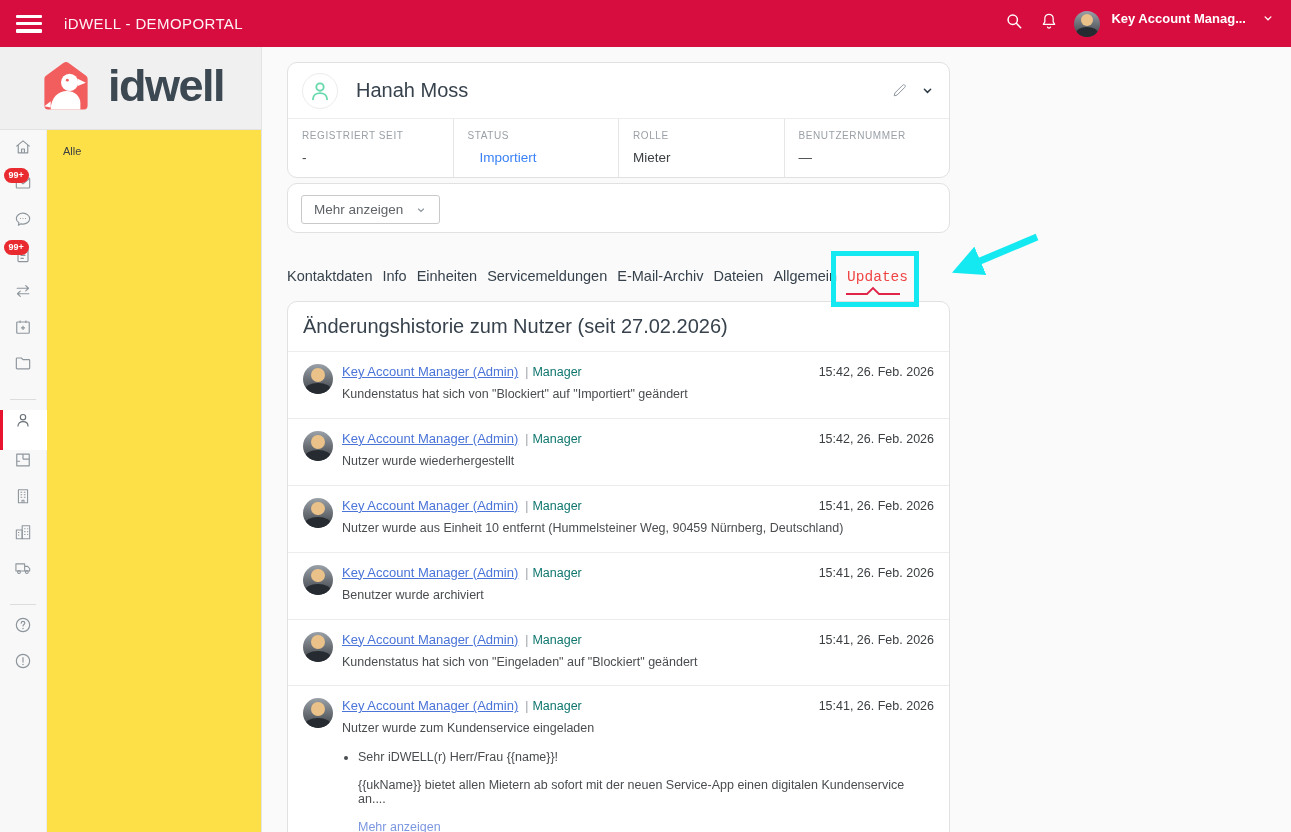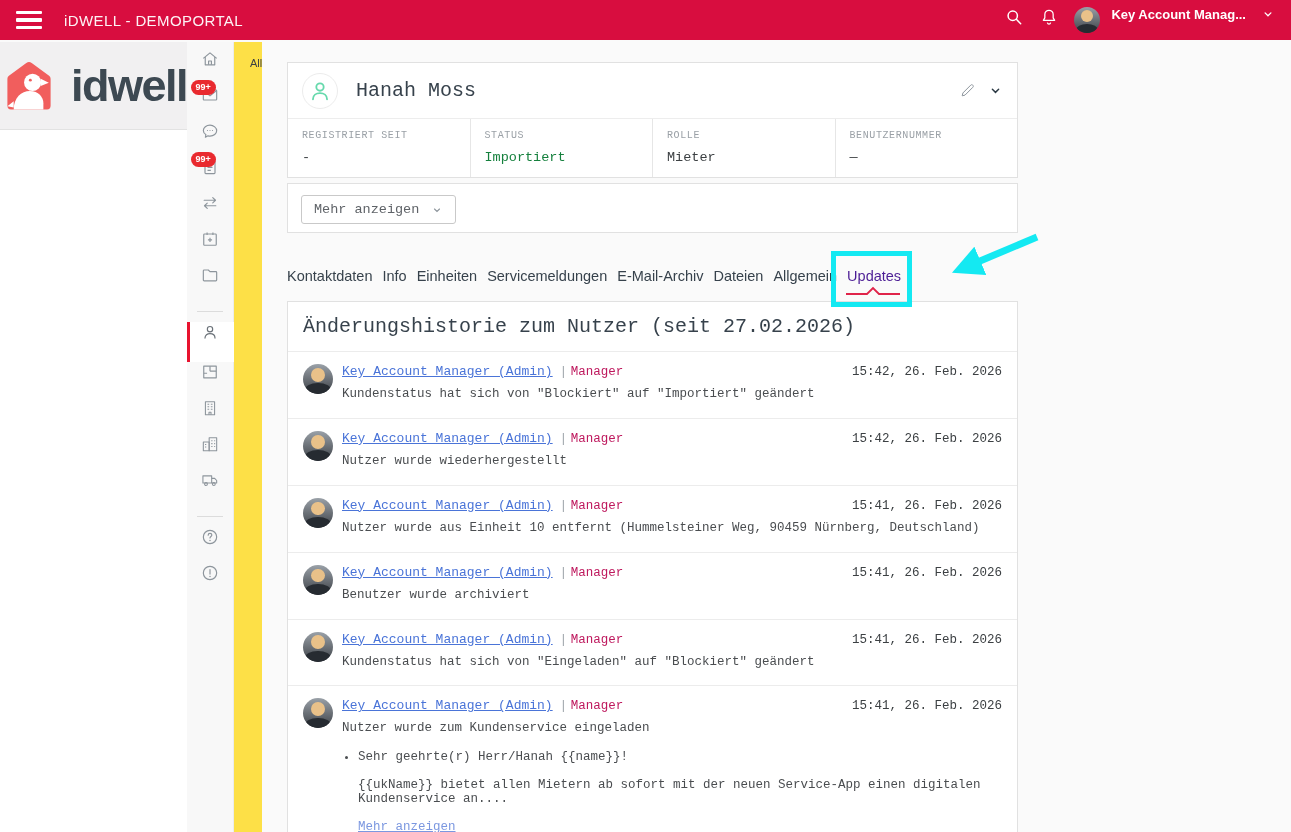--- a/index.html
+++ b/index.html
@@ -4,81 +4,81 @@
 <style>
   * { box-sizing: border-box; margin: 0; padding: 0; }
   html,body { width:1291px; height:832px; }
   body {
     font-family: "Liberation Sans", sans-serif;
     background:#fafafa; position:relative; overflow:hidden;
     color:#3c4043;
   }
   
   .app-header{
-    position:absolute; top:0; left:0; right:0; height:40px;
+    position:absolute; top:0; left:0; right:0; height:47px;
     background:#d80d3f; display:flex; align-items:center; padding:12px 16px; z-index:30;
   }
   .hamburger{ width:26px; height:18px; display:flex; flex-direction:column; justify-content:space-between; cursor:pointer; }
   .hamburger span{ display:block; height:3.2px; background:#fff; border-radius:1px; }
   .app-title{ color:rgba(255,255,255,.95); font-size:15px; letter-spacing:.4px; margin-left:22px; font-weight:400; }
   .header-right{ margin-left:auto; display:flex; align-items:flex-start; gap:15px; }
   .hicon{ width:20px; height:20px; display:block; }
   .avatar-photo{ border-radius:50%; background:linear-gradient(#9aa1a8,#3c4046); position:relative; overflow:hidden; flex:none; }
   .avatar-photo::before{ content:""; position:absolute; width:46%; height:46%; left:27%; top:13%; border-radius:50%; background:#e9c189; }
   .avatar-photo::after{ content:""; position:absolute; width:84%; height:46%; left:8%; top:64%; border-radius:50% 50% 0 0; background:#262b31; }
   .header-avatar{ width:26px; height:26px; }
   .header-user{ color:#fff; font-size:13px; font-weight:700; margin-left:-4px; }
   
-  .sidebar{ position:absolute; top:42px; left:0; width:262px; bottom:0; background:#fff; border-right:1px solid #e3e3e3; display:flex; flex-direction:row; }
+  .sidebar{ position:absolute; top:42px; left:0; width:262px; bottom:0; background:#fff; border-right:1px solid #e3e3e3; display:flex; flex-direction:column; }
   .logo-panel{ height:88px; background:#f1f0f1; border-bottom:1px solid #e2e2e2; display:flex; align-items:center; justify-content:center; gap:13px; flex:none; }
   .logo-word{ font-size:45px; font-weight:700; color:#3d4952; letter-spacing:-1.5px; line-height:1; }
   .sidebar-body{ flex:1; display:flex; min-height:0; }
   .icon-rail{ width:47px; background:#f8f8f8; border-right:1px solid #ececec; display:flex; flex-direction:column; align-items:center; padding-top:7px; }
   .rail-item{ width:47px; height:36px; display:flex; align-items:flex-start; justify-content:center; position:relative; cursor:pointer; }
   .rail-item svg{ width:20px; height:20px; }
   .rail-item.active{ background:#fff; height:40px; box-shadow:inset 3px 0 0 #e8132f; }
   .rail-badge{ position:absolute; top:-5px; left:4px; background:#e92a2f; color:#fff; font-size:9px; font-weight:700; line-height:1; padding:3px 5px; border-radius:9px; z-index:2; }
   .rail-divider{ width:26px; height:1px; background:#dcdcdc; margin:10px 0; }
   .filter-panel{ flex:1; padding:15px 16px; font-size:11px; color:#3c4043; background:#fde047; }
   
   .main{ position:absolute; top:42px; left:262px; right:0; bottom:0; background:#fafafa; }
-  .card{ width:731px; margin-left:25px; background:#fff; border:1px solid #e1e1e1; border-radius:0;font-family:Liberation Mono, monospace; }
+  .card{ width:663px; margin-left:25px; background:#fff; border:1px solid #e1e1e1; border-radius:10px; }
   
   .user-card{ margin-top:20px; }
   .uc-top{ height:55px; display:flex; align-items:center; padding:0 14px; }
   .profile-ph{ width:36px; height:36px; border:1px solid #ececec; border-radius:50%; display:flex; align-items:center; justify-content:center; flex:none; }
   .profile-name{ font-size:20px; color:#37424c; margin-left:18px; font-weight:400; }
   .uc-actions{ margin-left:auto; display:flex; align-items:center; gap:12px; }
   .uc-fields{ display:flex; border-top:1px solid #ededed; height:59px; }
   .field{ flex:1; padding:11px 0 0 14px; }
   .field + .field{ border-left:1px solid #e6e6e6; }
   .field-label{ font-size:10px; color:#9aa0a6; letter-spacing:.6px; }
   .field-value{ margin-top:9px; font-size:13.5px; color:#3c4043; }
-  .field-value.gold{ color:#15803d; }
+  .field-value.gold{ color:#3b82f6;margin-left:12px; }
   
   .more-card{ margin-top:5px; height:50px; padding:11px 13px; }
   .more-btn{ display:inline-flex; align-items:center; gap:12px; border:1px solid #c9c9c9; border-radius:3px; background:#fff; padding:6px 12px; font-size:13.5px; color:#5f6368; cursor:pointer; font-family:inherit; }
   
   .tabs{ margin:23px 0 0 25px; width:663px; height:40px; display:flex; align-items:center; gap:10px; position:relative; }
   .tab{ font-size:14.5px; color:#37424c; cursor:pointer; white-space:nowrap; }
-  .tab.active{ color:#4c1d95; position:relative; }
+  .tab.active{ color:#ef4444; position:relative;font-family:Liberation Mono, monospace; }
   .tab-underline{ position:absolute; left:-2px; bottom:-11px; }
   .tab-wrap{ position:relative; display:inline-block; }
   .hl-box{ position:absolute; left:-16px; right:-11px; top:-16px; bottom:-22px; border:5px solid #14e9f2; pointer-events:none; z-index:20; }
   .annot-arrow{ position:absolute; left:672px; top:186px; width:112px; height:60px; pointer-events:none; z-index:21; }
   
   .history-card{ margin-top:5px; }
   .history-title{ padding:13px 15px; font-size:20px; color:#37424c; font-weight:400; }
   .entry{ display:flex; align-items:flex-start; border-top:1px solid #ececec; padding:12px 15px 15px; }
   .entry-avatar{ width:30px; height:30px; margin-right:9px; }
   .entry-main{ flex:1; min-width:0; }
   .entry-head{ display:flex; align-items:baseline; }
   .entry-author{ font-size:13px; color:#4a74d8; text-decoration:underline; cursor:pointer; }
   .entry-sep{ font-size:12px; color:#9aa0a6; margin:0 4px 0 7px; }
-  .entry-role{ font-size:12.5px; color:#be185d; }
+  .entry-role{ font-size:12.5px; color:#0f766e; }
   .entry-time{ margin-left:auto; font-size:12.5px; color:#3c4043; white-space:nowrap; padding-left:12px; }
   .entry-msg{ margin-top:7px; font-size:12.5px; color:#4a4d50; line-height:1.35; }
   .entry-details ul{ margin:13px 0 0 -1px; padding-left:17px; }
   .entry-details li{ font-size:12.5px; color:#4a4d50; }
   .detail-body{ margin:14px 0 0 16px; font-size:12.5px; color:#4a4d50; }
   .more-link{ display:inline-block; margin:14px 0 1px 16px; font-size:12.5px; color:#7b97e0; text-decoration:underline; cursor:pointer; }
   svg{ display:block; }
 </style>
 </head>
 <body>
@@ -372,21 +372,21 @@
       <div class="entry-main">
         <div class="entry-head">
           <span class="entry-author">Key Account Manager (Admin)</span>
           <span class="entry-sep">|</span>
           <span class="entry-role">Manager</span>
           <span class="entry-time">15:41, 26. Feb. 2026</span>
         </div>
         <div class="entry-msg">Nutzer wurde zum Kundenservice eingeladen</div>
         <div class="entry-details">
           <ul>
-            <li>Sehr geehrte(r) Herr/Hanah {{name}}!</li>
+            <li>Sehr iDWELL(r) Herr/Frau {{name}}!</li>
           </ul>
           <div class="detail-body">{{ukName}} bietet allen Mietern ab sofort mit der neuen Service-App einen digitalen Kundenservice an....</div>
           <span class="more-link">Mehr anzeigen</span>
         </div>
       </div>
     </div>
 
   </div>
 </div>
 

